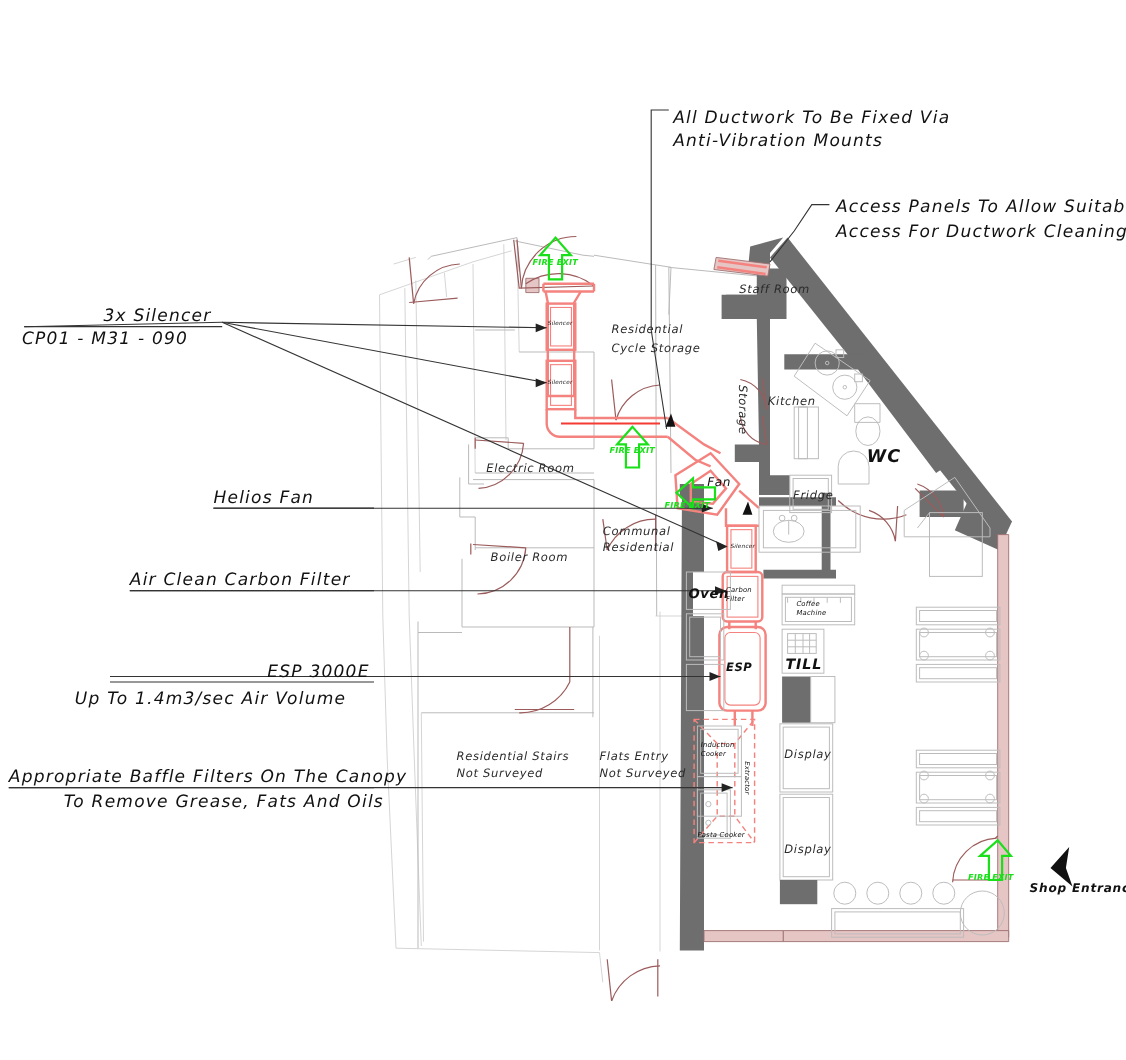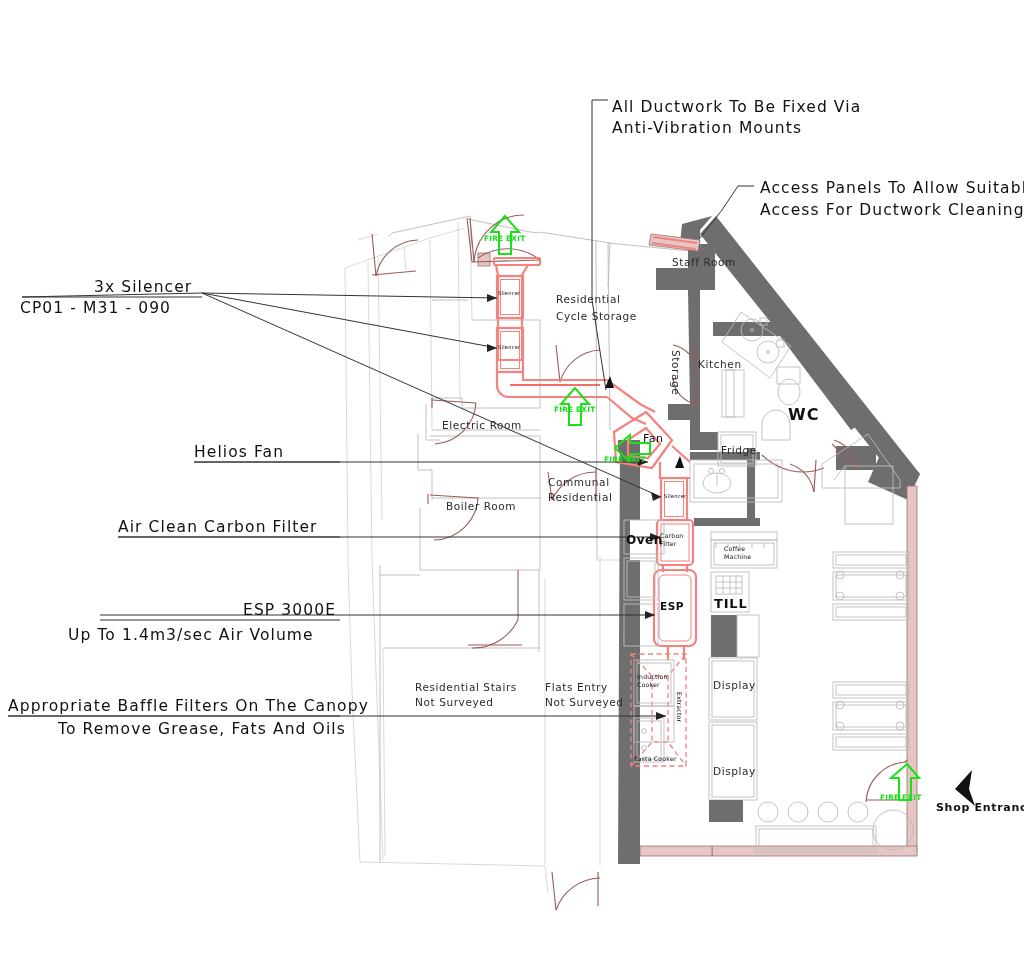--- a/index.html
+++ b/index.html
@@ -1,18 +1,18 @@
 <!DOCTYPE html>
 <html><head>
 <meta charset="utf-8">
 <style>
   html,body{margin:0;padding:0;background:#ffffff;}
   body{width:1024px;height:964px;overflow:hidden;
        font-family:"DejaVu Sans","Liberation Sans",sans-serif;}
-  #sheet{position:relative;width:1024px;height:964px;background:#fff;}
+  #sheet{position:relative;width:1024px;height:964px;background:#fff;font-style:italic;}
   svg{position:absolute;left:0;top:0;}
   text{font-family:"DejaVu Sans","Liberation Sans",sans-serif;fill:#1a1a1a;}
   .anno{font-size:15.5px;letter-spacing:1.1px;fill:#111;}
   .roomlbl{font-size:10.5px;letter-spacing:0.6px;fill:#2b2b2b;}
   .tiny{font-size:5.2px;letter-spacing:0.2px;fill:#111;}
   .tiny2{font-size:6.2px;letter-spacing:0.2px;fill:#111;}
   .fexit{font-size:7.4px;font-weight:bold;letter-spacing:0.2px;fill:#19e019;}
   .wcT{font-size:16px;font-weight:bold;letter-spacing:1px;fill:#111;}
   .tillT{font-size:13px;font-weight:bold;letter-spacing:0.8px;fill:#111;}
   .ovenT{font-size:12px;font-weight:bold;letter-spacing:0.5px;fill:#111;}

